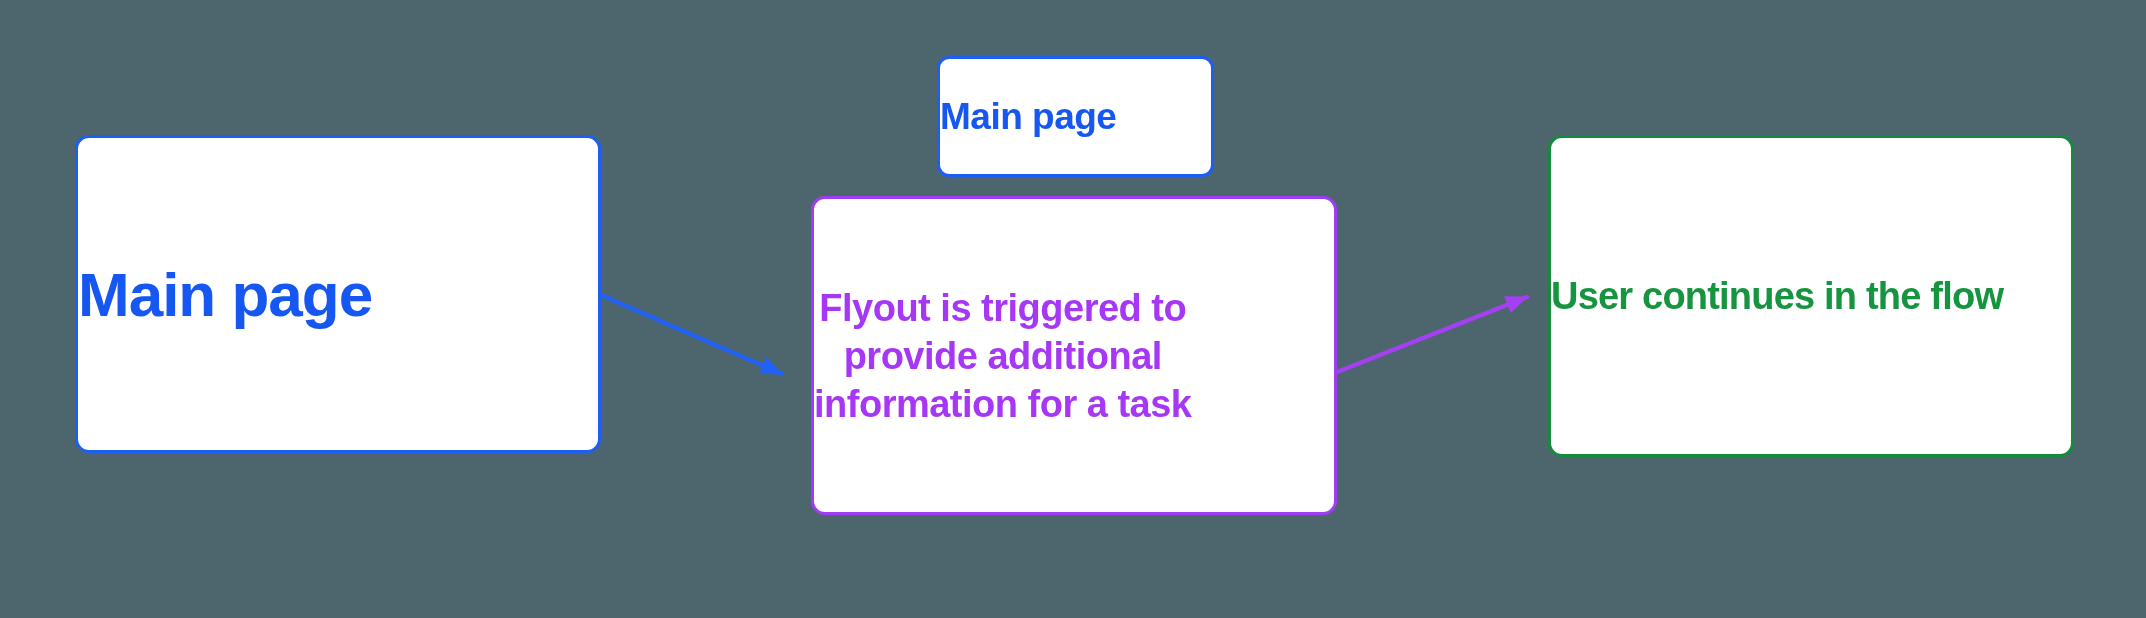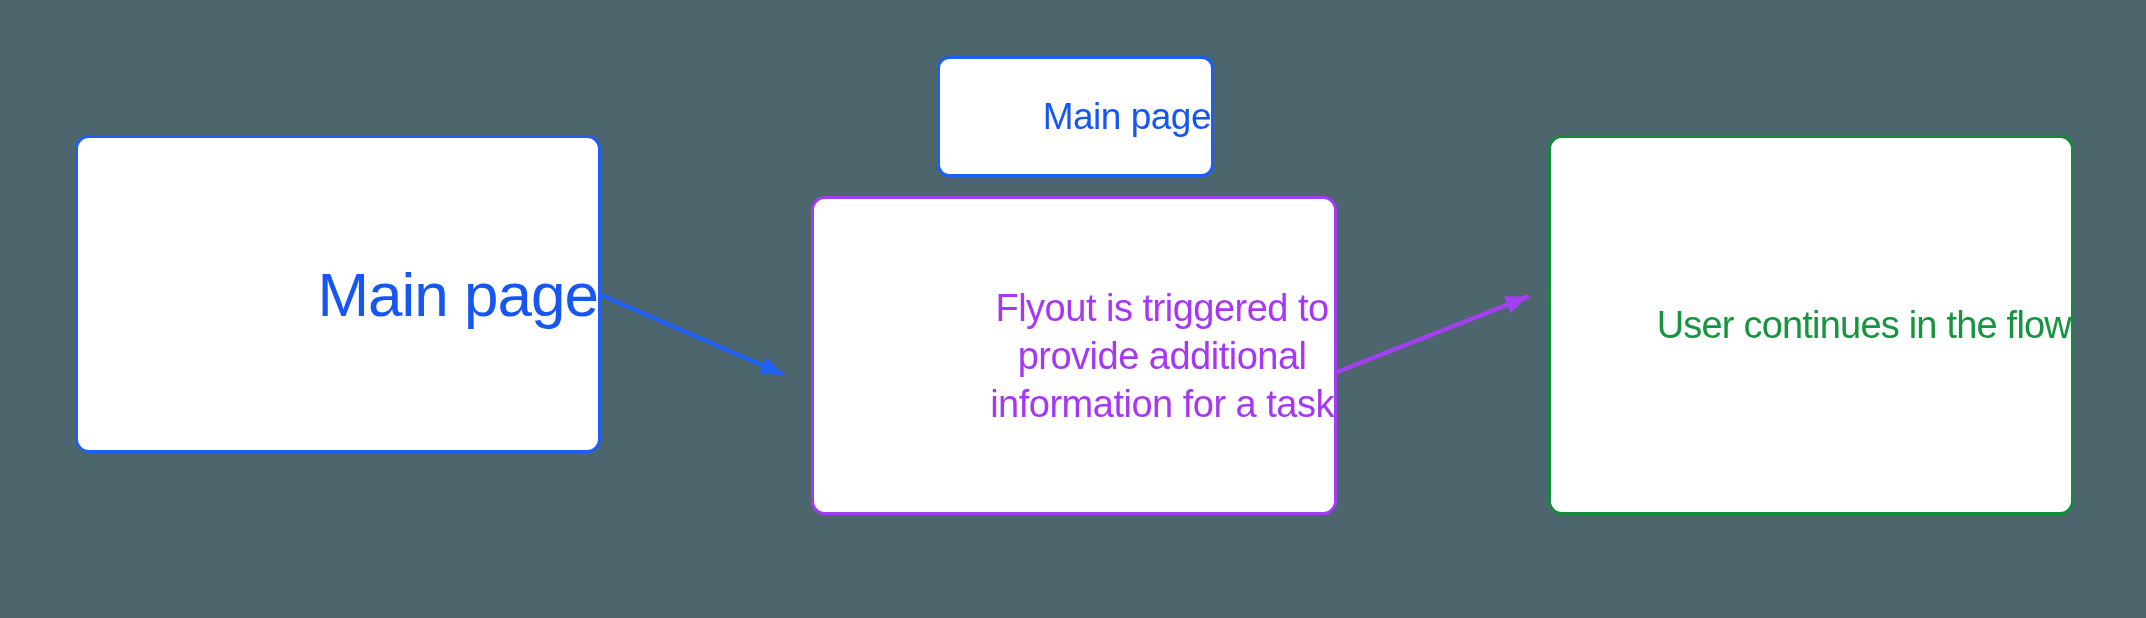--- a/index.html
+++ b/index.html
@@ -24,23 +24,23 @@
     width: 2146px;
     height: 618px;
     pointer-events: none;
   }
   .node {
     position: absolute;
     box-sizing: border-box;
     background: var(--node-bg, #ffffff);
     display: flex;
     align-items: center;
-    justify-content: flex-end;
+    justify-content: flex-start;
     text-align: center;
-    font-weight: 400;
+    font-weight: 700;
   }
   .node-label {
     display: block;
     white-space: pre-line;
   }
   
   .node-main {
     left: 75px;
     top: 135px;
     width: 526px;
@@ -74,21 +74,21 @@
     color: var(--purple-text, #a637f4);
     font-size: 38px;
     line-height: 48px;
     letter-spacing: -0.5px;
   }
   
   .node-continue {
     left: 1548px;
     top: 135px;
     width: 526px;
-    height: 380px;
+    height: 322px;
     border: 3px solid var(--green-border, #148a3d);
     border-radius: 14px;
     color: var(--green-text, #169440);
     font-size: 38px;
     letter-spacing: -0.8px;
     white-space: nowrap;
   }
   .connector-line {
     stroke-width: 4.5;
     stroke-linecap: round;

